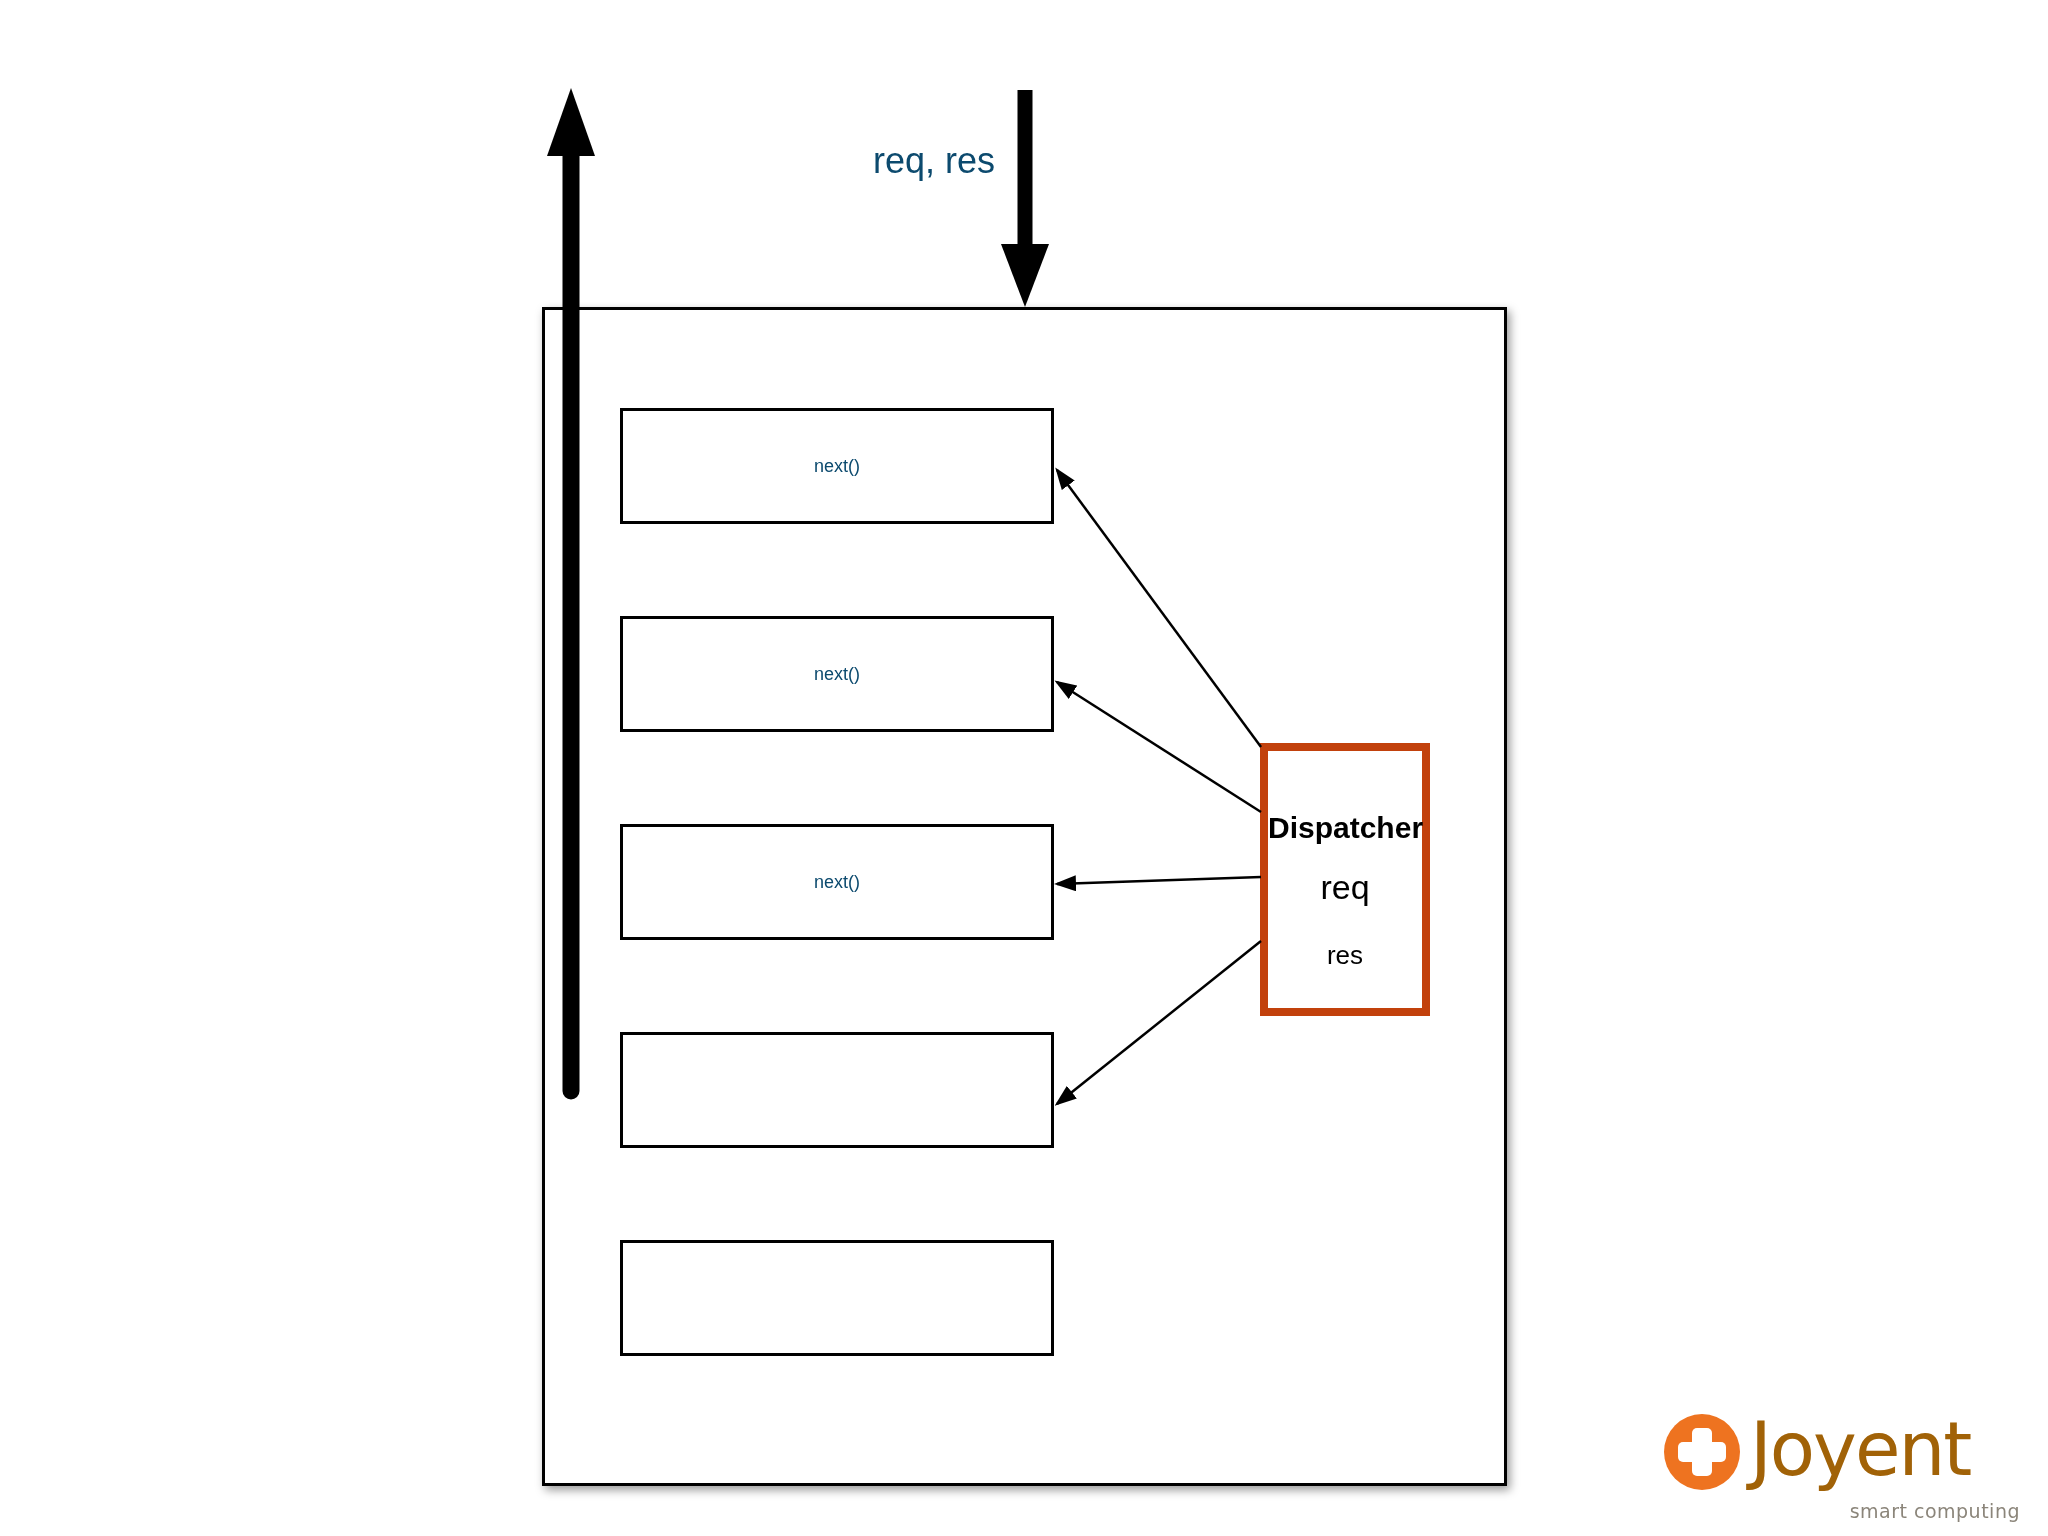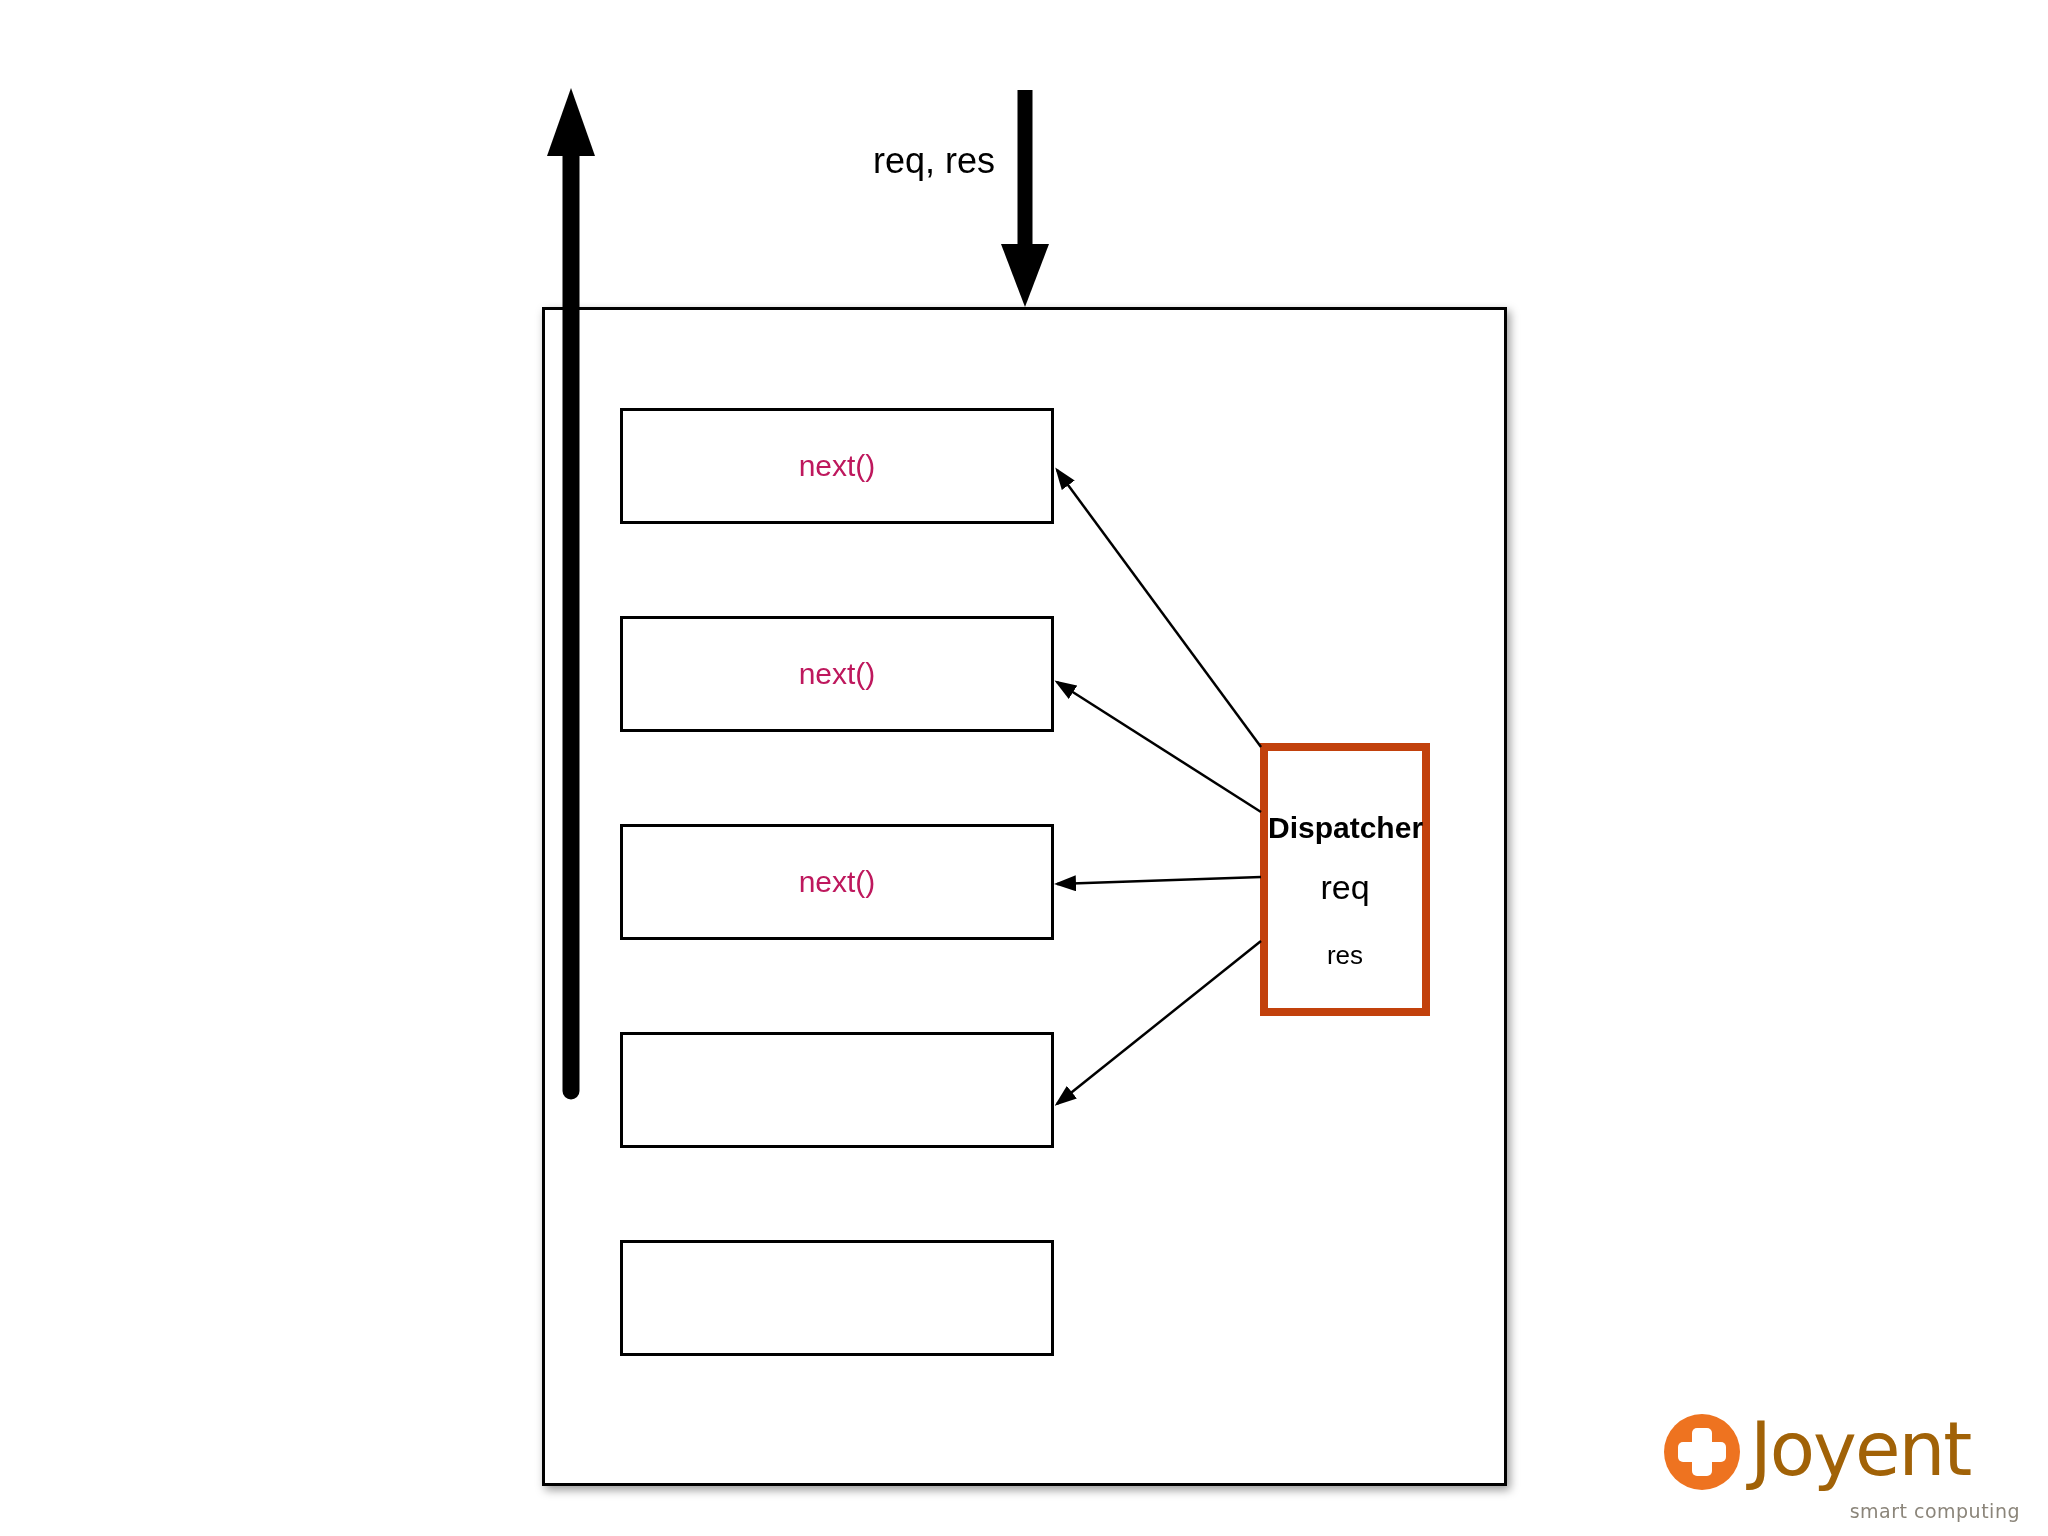--- a/index.html
+++ b/index.html
@@ -18,21 +18,21 @@
     background:#ffffff;border:3px solid #000;
     box-sizing:border-box;
     box-shadow:3px 4px 9px rgba(0,0,0,0.40);
   }
 
   
   .mw-box{
     position:absolute;left:620px;width:434px;height:116px;
     background:#fff;border:3px solid #000;box-sizing:border-box;
     display:flex;align-items:center;justify-content:center;
-    font-size:30px;color:#be185d;
+    font-size:18px;color:#0c4a6e;
   }
   .mw-box.b0{top:408px;}
   .mw-box.b1{top:616px;}
   .mw-box.b2{top:824px;}
   .mw-box.b3{top:1032px;}
   .mw-box.b4{top:1240px;}
 
   
   .dispatcher{
     position:absolute;left:1260px;top:743px;width:170px;height:273px;
@@ -41,21 +41,21 @@
   }
   .dispatcher .title{
     margin-top:59px;font-size:30px;font-weight:bold;line-height:36px;
   }
   .dispatcher .field-req{margin-top:28px;font-size:34px;line-height:26px;}
   .dispatcher .field-res{margin-top:42px;font-size:26px;line-height:26px;}
 
   
   .req-res-label{
     position:absolute;left:795px;top:140px;width:200px;
-    text-align:right;font-size:36px;color:#000000;
+    text-align:right;font-size:36px;color:#0c4a6e;
   }
 
   
   svg.arrow-layer{
     position:absolute;left:0;top:0;width:2048px;height:1536px;
     pointer-events:none;
   }
 
   
   .logo{

